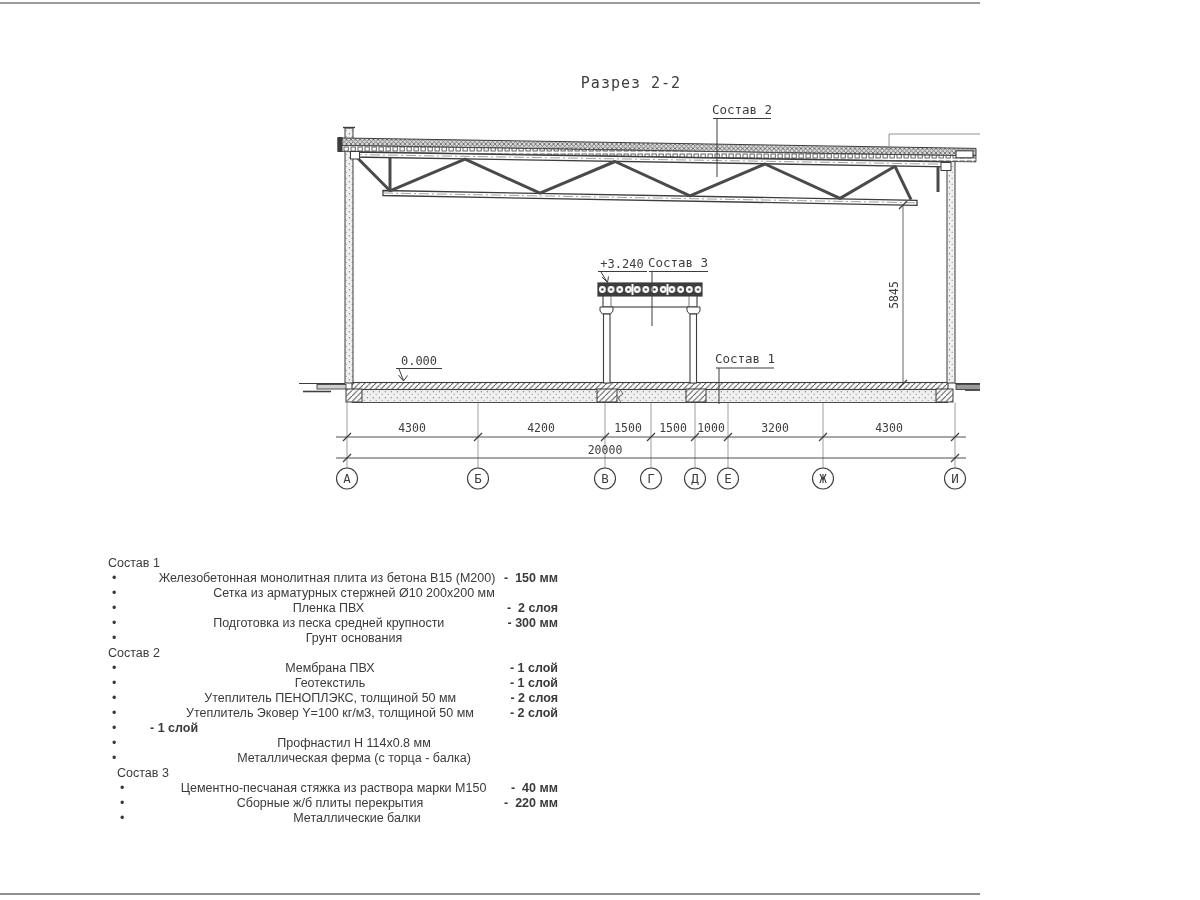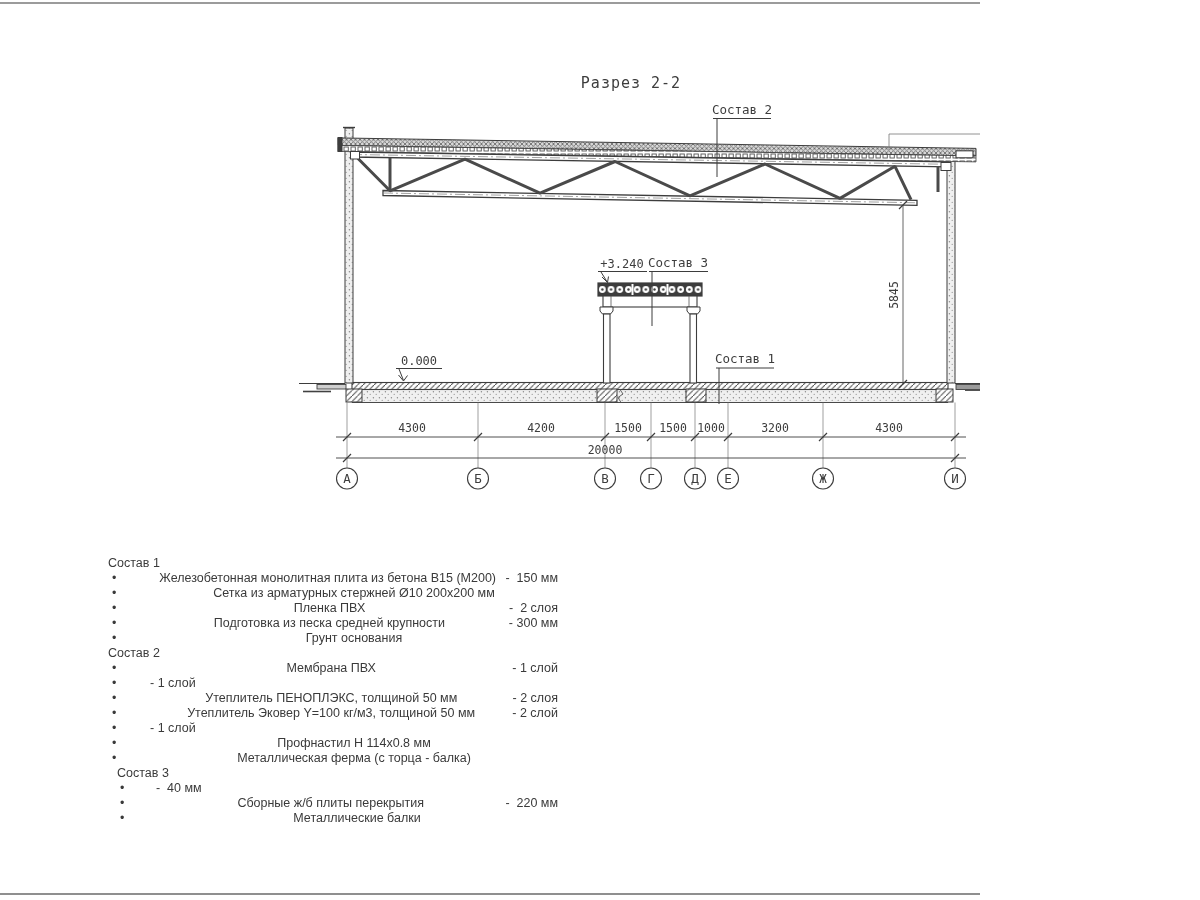--- a/index.html
+++ b/index.html
@@ -14,21 +14,21 @@
   .t-callout{font-size:12.5px;}
   .t-elev{font-size:12px;}
   .t-dim{font-size:11.5px;}
   .t-axis{font-size:12.5px;}
   
   .legend{position:absolute;left:0;top:556px;width:558px;font-size:12.5px;line-height:15px;color:#3a3a3a;}
   .legend .hdr{padding-left:108px;}
   .legend .row{display:flex;padding-left:112px;}
   .legend .row .b{width:38px;flex:none;}
   .legend .row .n{flex:1;white-space:nowrap;text-align:center;}
-  .legend .row .v{flex:none;text-align:right;white-space:pre;}
+  .legend .row .v{flex:none;text-align:right;white-space:pre;font-weight:bold;}
   .legend .s3 .hdr{padding-left:117px;}
   .legend .s3 .row{padding-left:120px;}
   .legend .s3 .row .b{width:36px;}
 </style>
 </head>
 <body>
 
 <div class="page">
   <div class="edge top"></div>
   <div class="edge bottom"></div>
@@ -235,20 +235,21 @@
     </div>
     <div class="sec">
       <div class="hdr">Состав 2</div>
       <div class="row">
           <span class="b">•</span>
           <span class="n">Мембрана ПВХ</span>
           <span class="v">- 1 слой</span>
         </div>
       <div class="row">
           <span class="b">•</span>
+          <span class="n">Геотекстиль</span>
           <span class="v">- 1 слой</span>
         </div>
       <div class="row">
           <span class="b">•</span>
           <span class="n">Утеплитель ПЕНОПЛЭКС, толщиной 50 мм</span>
           <span class="v">- 2 слоя</span>
         </div>
       <div class="row">
           <span class="b">•</span>
           <span class="n">Утеплитель Эковер Y=100 кг/м3, толщиной 50 мм</span>
@@ -266,20 +267,21 @@
       <div class="row">
           <span class="b">•</span>
           <span class="n">Металлическая ферма (с торца - балка)</span>
           <span class="v"></span>
         </div>
     </div>
     <div class="sec s3">
       <div class="hdr">Состав 3</div>
       <div class="row">
           <span class="b">•</span>
+          <span class="n">Цементно-песчаная стяжка из раствора марки М150</span>
           <span class="v">-  40 мм</span>
         </div>
       <div class="row">
           <span class="b">•</span>
           <span class="n">Сборные ж/б плиты перекрытия</span>
           <span class="v">-  220 мм</span>
         </div>
       <div class="row">
           <span class="b">•</span>
           <span class="n">Металлические балки</span>

